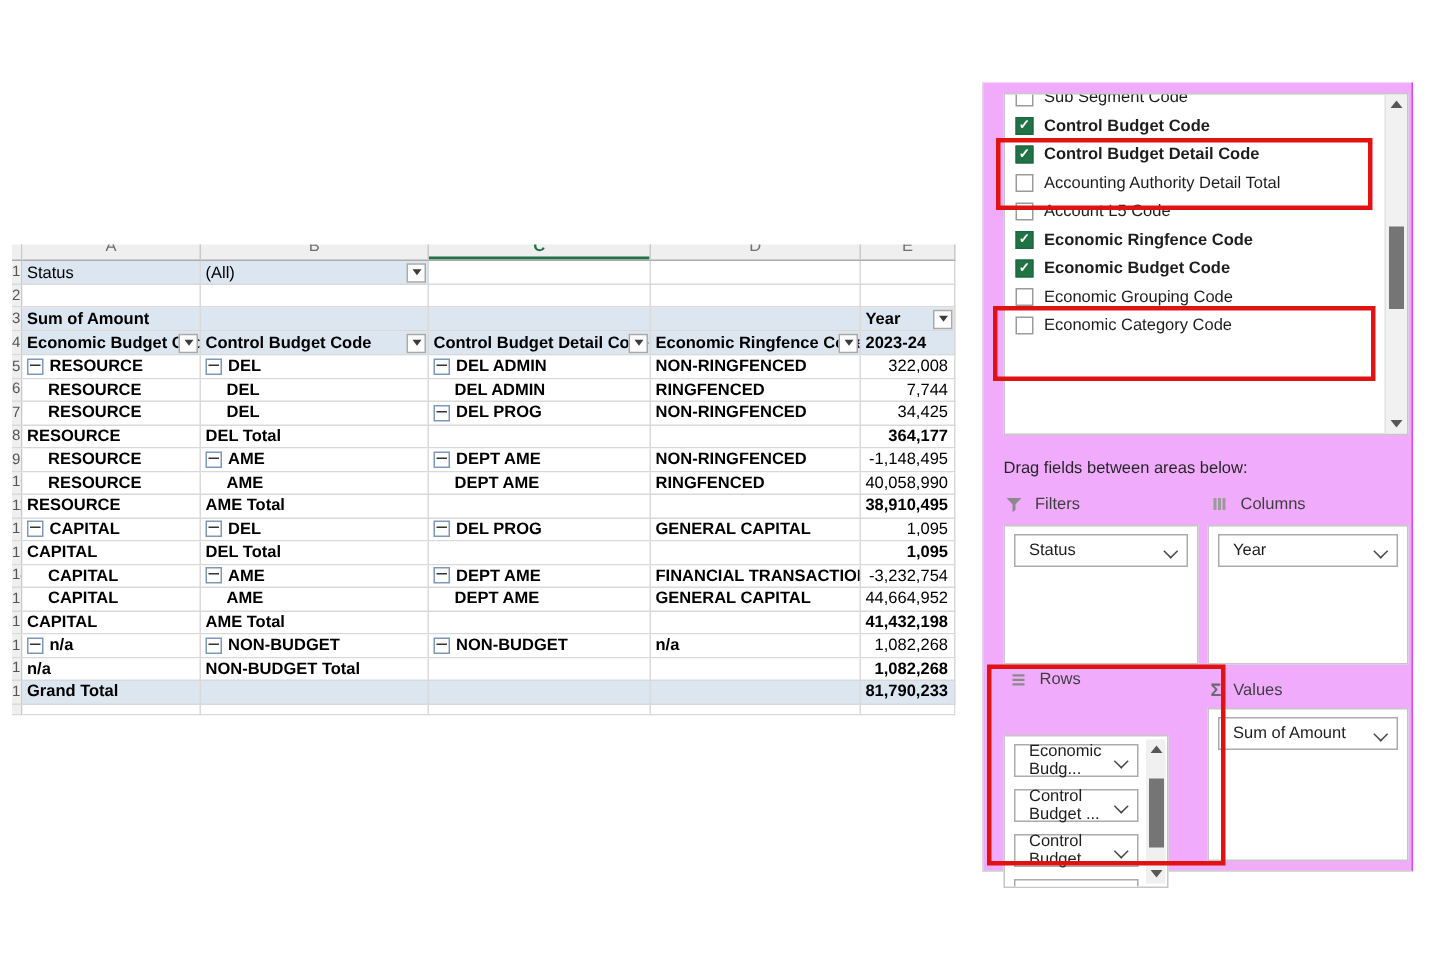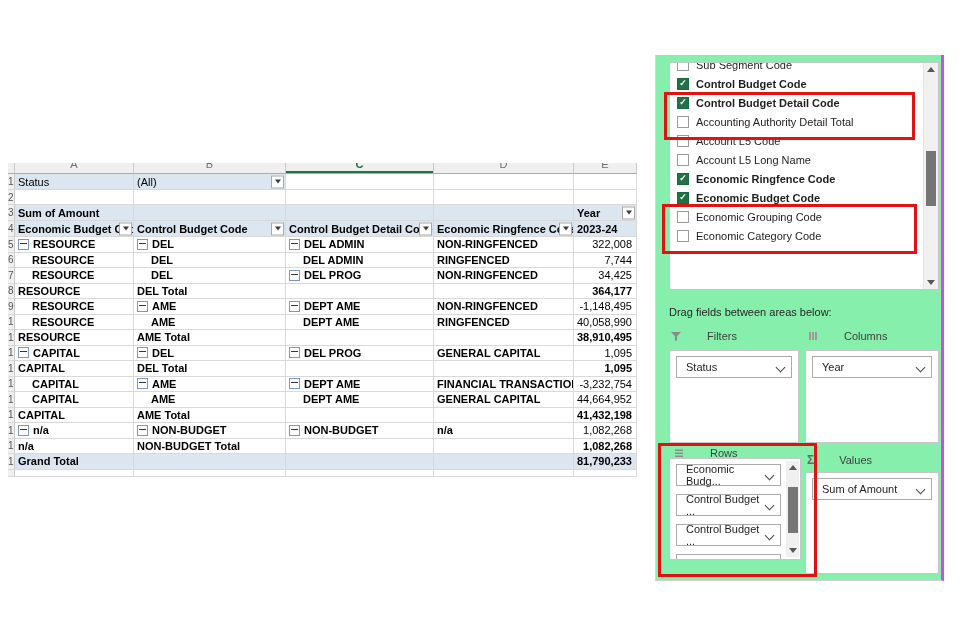--- a/index.html
+++ b/index.html
@@ -25,38 +25,38 @@
   .letters .selcol{color:#217346;font-weight:700;box-shadow:inset 0 -2px 0 0 #217346}
   .exp{flex:0 0 auto;width:9px;height:9px;border:1px solid #7c99bb;background:#fff;
        margin:0 4px 0 0;position:relative}
   .exp::after{content:"";position:absolute;left:1px;right:1px;top:3px;height:1px;background:#333}
   .ind{padding-left:17px}
   .ddbtn{position:absolute;right:1px;top:50%;transform:translateY(-50%);width:13px;height:13px;
          border:1px solid #a9a9a9;background:#fdfdfd;display:flex;align-items:center;justify-content:center;box-sizing:border-box}
   .ddbtn::after{content:"";border-left:3px solid transparent;border-right:3px solid transparent;border-top:4px solid #3c3c3c}
 
   
-  .pane{position:absolute;left:655px;top:55px;width:285px;height:525px;background:#86efac;
-        border-left:1px solid #d6d6d6;border-right:3px solid #d946ef;border-bottom:1px solid #cfcfcf;box-sizing:content-box}
+  .pane{position:absolute;left:655px;top:55px;width:285px;height:525px;background:#f0abfc;
+        border-left:1px solid #d6d6d6;border-right:1px solid #d946ef;border-bottom:1px solid #cfcfcf;box-sizing:content-box}
   .flist{position:absolute;left:13px;top:7px;width:270px;height:228px;background:#fff;
          border:1px solid #c6c6c6;overflow:hidden;box-sizing:border-box}
   .flist-items{margin-top:-8px}
   .fitem{height:19px;display:flex;align-items:center;gap:7px;padding-left:7px;font-size:11px;color:#1e1e1e}
   .fitem.on{font-weight:700}
   .cb{width:12px;height:12px;border:1px solid #9b9b9b;background:#fff;box-sizing:border-box;
       flex:0 0 auto;display:flex;align-items:center;justify-content:center;font-size:9px;line-height:1}
   .on .cb{background:#217346;border-color:#1d6a40;color:#fff}
   .vscroll{position:absolute;top:0;right:0;bottom:0;width:14px;background:#f1f1f1;border-left:1px solid #e3e3e3}
   .sbtn{position:absolute;left:0;width:14px;height:13px;display:flex;align-items:center;justify-content:center}
   .sbtn.up{top:0}.sbtn.down{bottom:0}
   .tri-up{width:0;height:0;border-left:4px solid transparent;border-right:4px solid transparent;border-bottom:5px solid #575757}
   .tri-down{width:0;height:0;border-left:4px solid transparent;border-right:4px solid transparent;border-top:5px solid #575757}
   .thumb{position:absolute;left:2px;width:10px;background:#757575}
   .hint{position:absolute;left:13px;top:251px;font-size:11px;color:#262626}
-  .arealabel{position:absolute;font-size:11px;color:#3f3f3f;display:flex;align-items:flex-end;gap:25px}
+  .arealabel{position:absolute;font-size:11px;color:#3f3f3f;display:flex;align-items:flex-end;gap:8px}
   .well{position:absolute;background:#fff;border:1px solid #c6c6c6;box-sizing:border-box;overflow:hidden}
   .pill{height:22px;border:1px solid #ababab;background:#fff;font-size:11px;color:#1e1e1e;
         display:flex;align-items:center;padding:0 20px 0 9px;position:relative;
         margin:5px 6px 8px 6px;box-sizing:border-box}
   .rowswell .pill{margin-right:19px}
   .chev{position:absolute;right:7px;top:7px;width:6px;height:6px;border-left:1px solid #4a4a4a;
         border-bottom:1px solid #4a4a4a;transform:rotate(-45deg)}
   .sigma{font-size:12px;color:#6a6a6a;font-weight:700;line-height:1}
   .redbox{position:absolute;border:3px solid #e01212;pointer-events:none}
 </style>
@@ -423,24 +423,20 @@
           <span>Control Budget Detail Code</span>
         </div>
         <div class="fitem">
           <span class="cb"></span>
           <span>Accounting Authority Detail Total</span>
         </div>
         <div class="fitem">
           <span class="cb"></span>
           <span>Account L5 Code</span>
         </div>
-        <div class="fitem">
-          <span class="cb"></span>
-          <span>Account L5 Long Name</span>
-        </div>
         <div class="fitem on">
           <span class="cb">✓</span>
           <span>Economic Ringfence Code</span>
         </div>
         <div class="fitem on">
           <span class="cb">✓</span>
           <span>Economic Budget Code</span>
         </div>
         <div class="fitem">
           <span class="cb"></span>
@@ -493,21 +489,21 @@
         </div>
       </div>
   </div>
 
   <div class="arealabel" style="left:17px;top:392px">
     <svg width="12" height="12">
         <path d="M2 2.5h8V4H2zM2 5.5h8V7H2zM2 8.5h8V10H2z" fill="#8a8a8a"></path>
       </svg>
     <span>Rows</span>
   </div>
-  <div class="well rowswell" style="left:13px;top:403px;width:132px;height:102px">
+  <div class="well rowswell" style="left:13px;top:435px;width:110px;height:102px">
     <div>
         <div class="pill">
           <span>Economic Budg...</span>
           <span class="chev"></span>
         </div>
         <div class="pill">
           <span>Control Budget ...</span>
           <span class="chev"></span>
         </div>
         <div class="pill">

